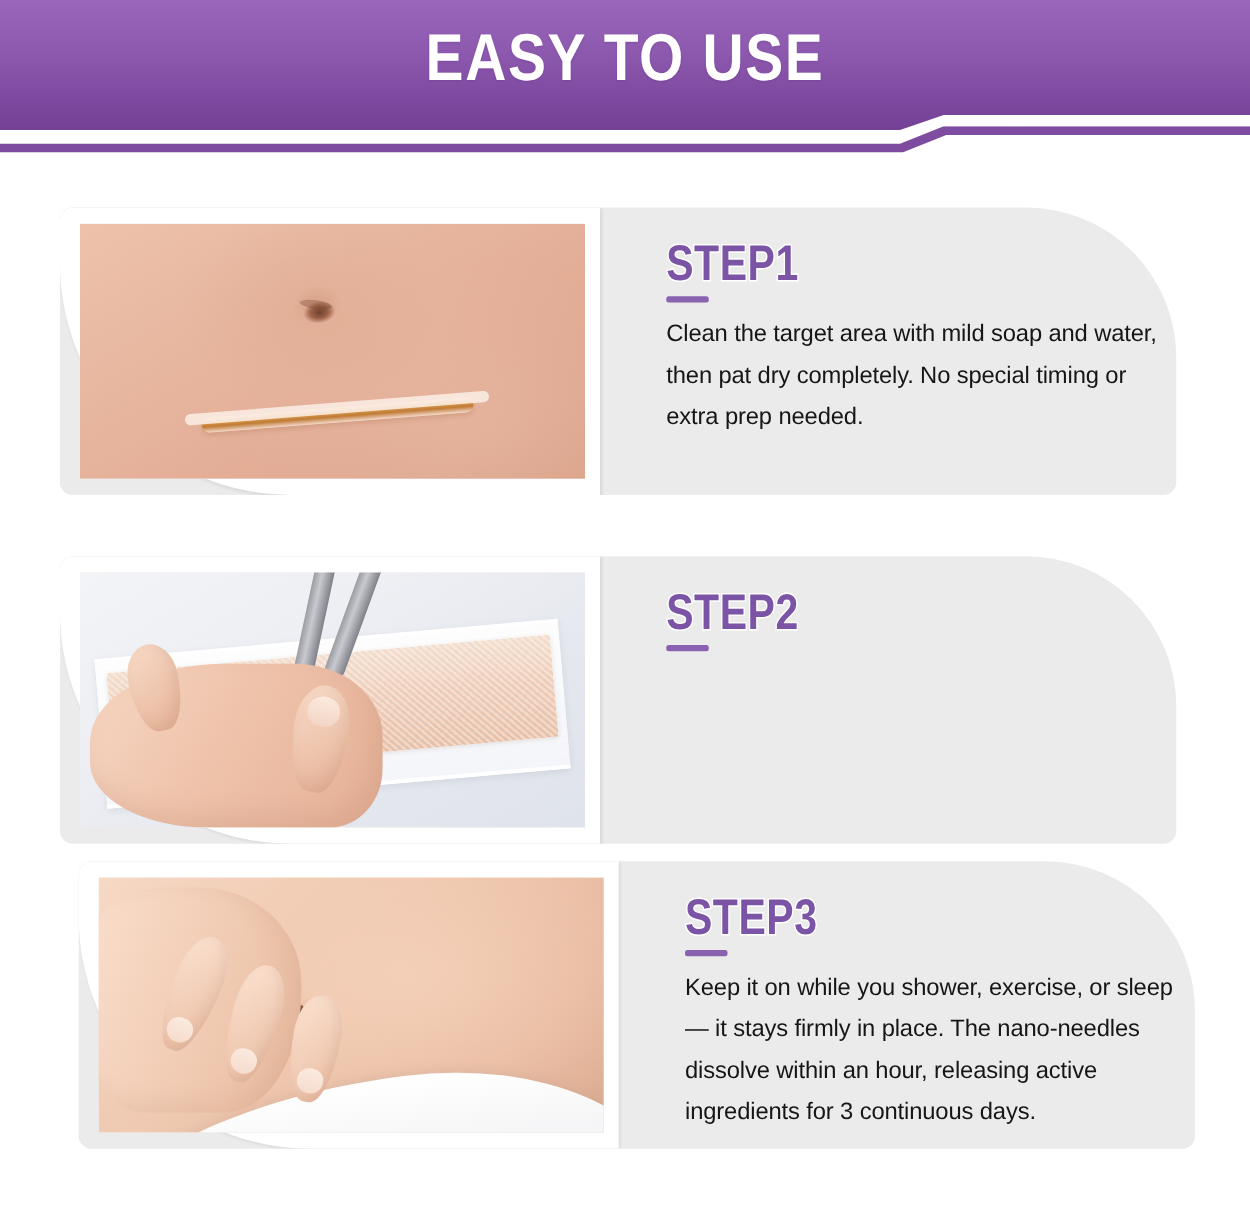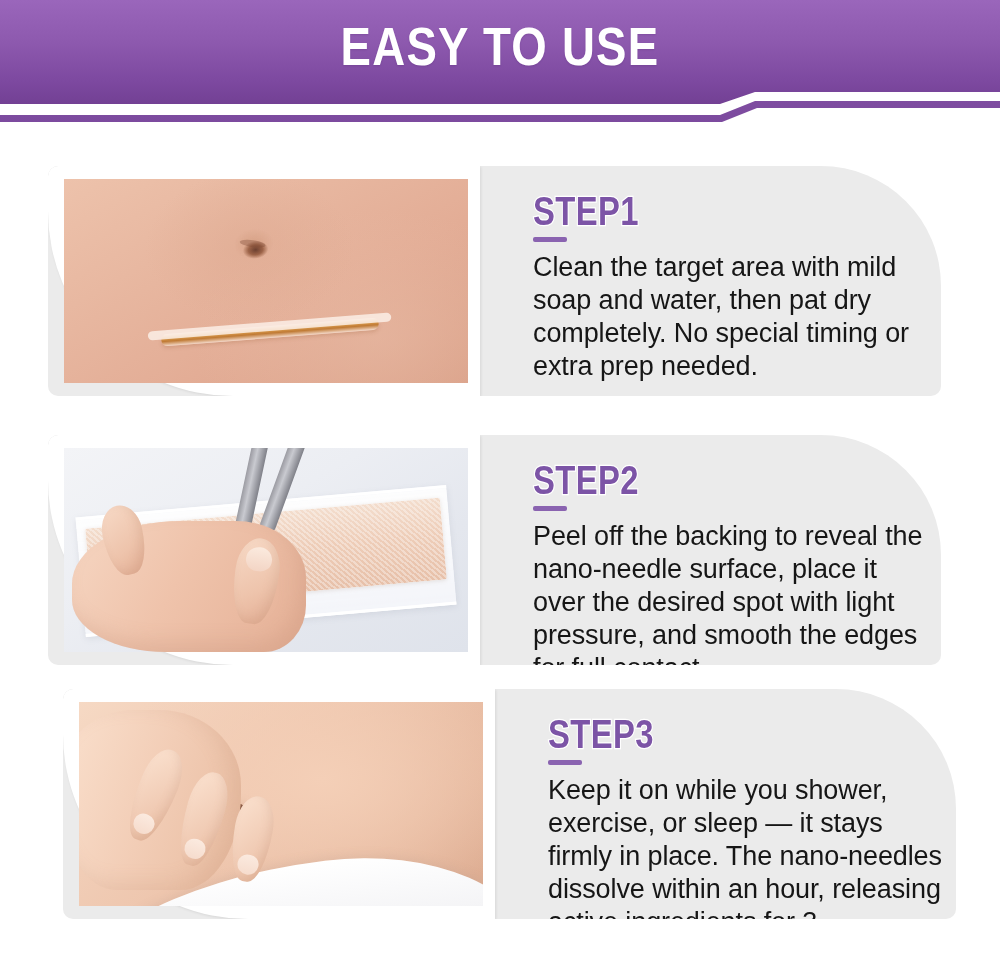--- a/index.html
+++ b/index.html
@@ -65,21 +65,21 @@
   .card {
     position: absolute;
     left: 48px;
     width: 893px;
     height: 230px;
     background: #ebebeb;
     border-radius: 10px 120px 10px 10px;
     overflow: hidden;
   }
   .card.card-1 { top: 166px; }
-  .card.card-2 { top: 435px; }
+  .card.card-2 { top: 445px; }
   .card.card-3 { top: 689px; margin-left: 15px; }
 
   
   .photo-frame {
     position: absolute;
     left: 0;
     top: 0;
     width: 432px;
     height: 230px;
     background: #ffffff;
@@ -290,21 +290,21 @@
   }
   .step-rule {
     width: 34px;
     height: 5px;
     background: #8a63b0;
     border-radius: 2px;
     margin: 5px 0 9px 0;
   }
   .step-body {
     color: #161616;
-    font-size: 27px;
+    font-size: 19px;
     line-height: 33px;
     letter-spacing: -0.1px;
     margin: 0;
     max-width: 410px;
   }
   .card-3 .step-body { max-width: 420px; }
 </style>
 </head>
 <body>
 
@@ -338,21 +338,20 @@
       <div class="il2-tweezer"></div>
       <div class="il2-tweezer t2"></div>
       <div class="il2-hand"></div>
       <div class="il2-finger f1"></div>
       <div class="il2-finger f2"></div>
     </div>
   </div>
   <div class="card-text">
     <div class="step-label">STEP2</div>
     <div class="step-rule"></div>
-    <p class="step-body">Peel off the backing to reveal the nano-needle surface, place it over the desired spot with light pressure, and smooth the edges for full contact.</p>
   </div>
 </div>
 
 <div class="card card-3">
   <div class="photo-frame">
     <div class="photo">
       <div class="il3-bg"></div>
       <div class="il3-navel"></div>
       <div class="il3-white-garment"></div>
       <div class="il3-hand"></div>

